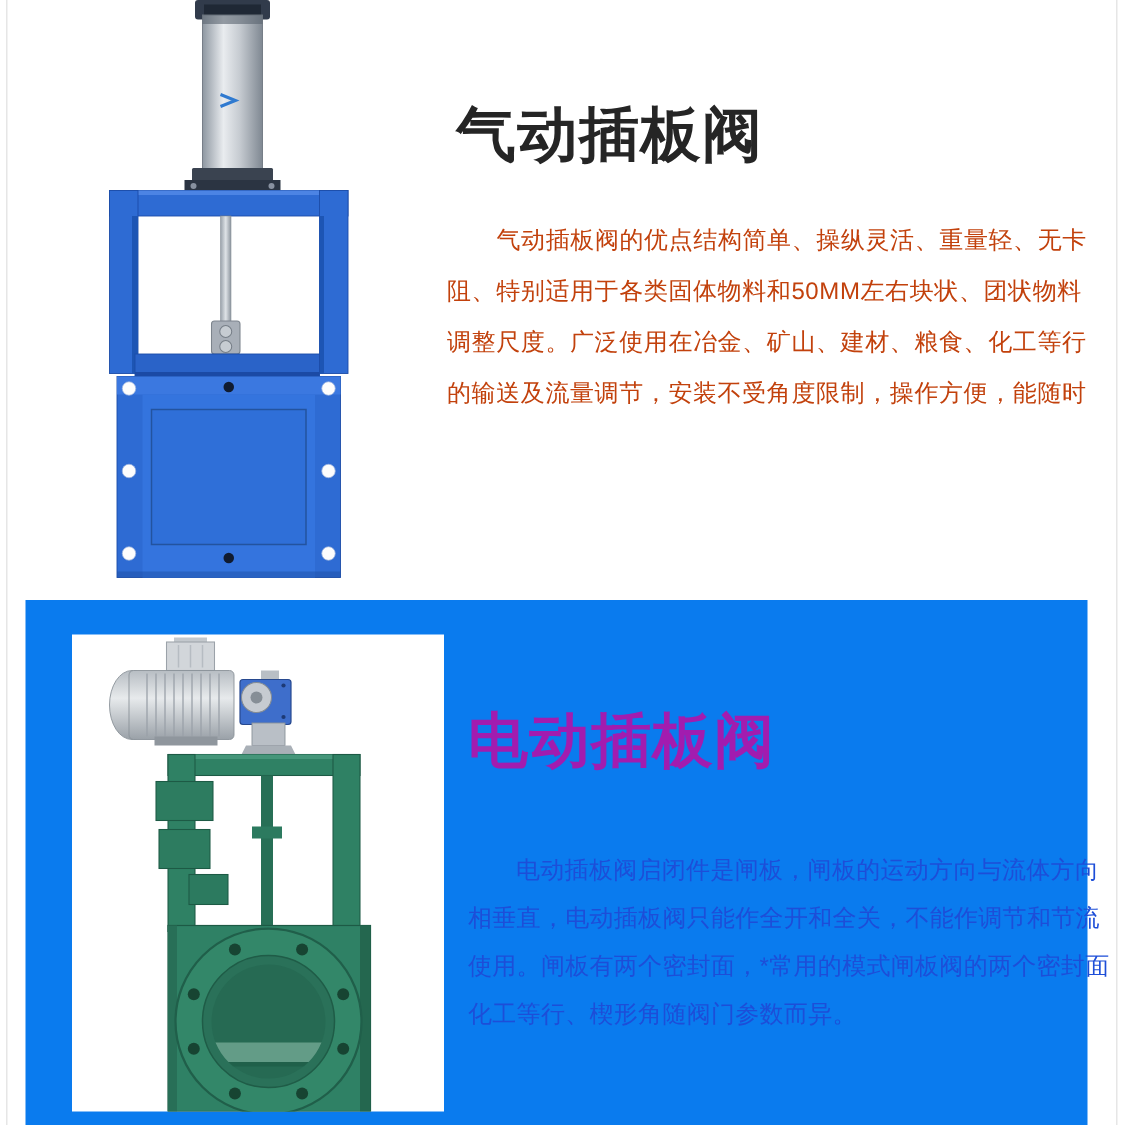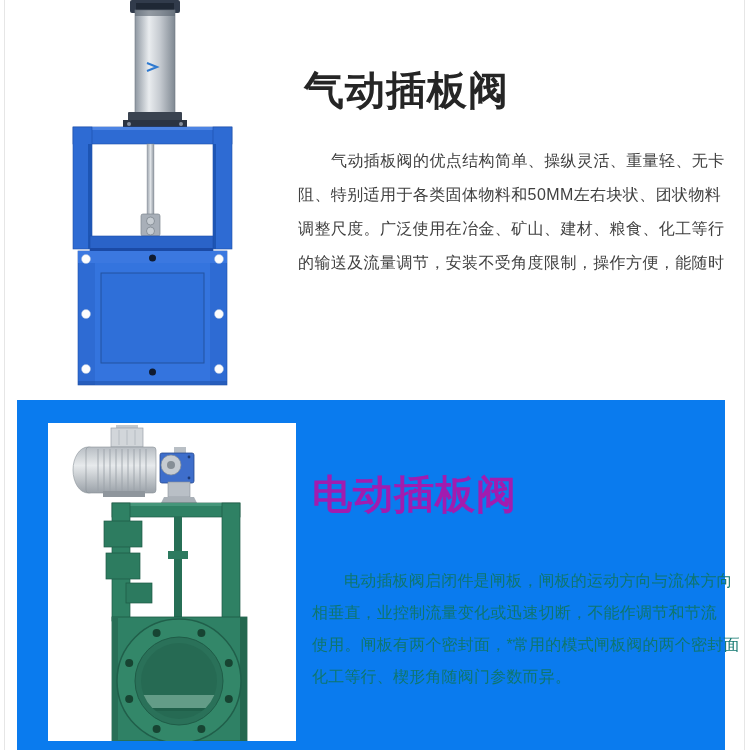--- a/index.html
+++ b/index.html
@@ -13,21 +13,21 @@
 
   
   .valve-photo-top { position:absolute; left:0; top:0; width:310px; height:390px; }
   .title-dark {
     position:absolute; left:304px; top:68px;
     font-size:40px; line-height:44px; font-weight:700; color:#252525;
     letter-spacing:1px; white-space:nowrap;
   }
   .para-dark {
     position:absolute; left:298px; top:144px; width:414px;
-    font-size:16px; line-height:34px; color:#404040; letter-spacing:0.4px;
+    font-size:16px; line-height:34px; color:#c2410c; letter-spacing:0.4px;
   }
   .para-dark .tline:first-child { text-indent:33px; }
   .tline { white-space:nowrap; }
 
   
   .blue-panel {
     position:absolute; left:17px; top:400px; width:708px; height:350px;
     background:#0a7bee;
   }
   .photo-box {
@@ -35,21 +35,21 @@
     background:#ffffff;
   }
   .valve-photo-bottom { position:absolute; left:0; top:0; width:248px; height:318px; }
   .title-light {
     position:absolute; left:312px; top:470px;
     font-size:40px; line-height:48px; font-weight:700; color:#a21caf;
     letter-spacing:1px; white-space:nowrap;
   }
   .para-light {
     position:absolute; left:312px; top:565px; width:412px;
-    font-size:16px; line-height:32px; color:#0f766e; letter-spacing:0.2px;
+    font-size:16px; line-height:32px; color:#1d4ed8; letter-spacing:0.2px;
   }
   .para-light .tline:first-child { text-indent:32px; }
 </style>
 </head>
 <body>
 
 <div class="page">
   <div class="edge-line edge-left"></div>
   <div class="edge-line edge-right"></div>
 
@@ -208,18 +208,18 @@
           <circle cx="153.4" cy="306" r="4" fill="#174432"></circle>
           <circle cx="180.8" cy="276.1" r="4" fill="#174432"></circle>
         </g>
       </svg>
     </div>
 
     <div class="title-light">电动插板阀</div>
 
     <div class="para-light">
         <div class="tline">电动插板阀启闭件是闸板，闸板的运动方向与流体方向</div>
-        <div class="tline">相垂直，业控制流量变化或迅速切断，不能作调节和节流</div>
+        <div class="tline">相垂直，电动插板阀只能作全开和全关，不能作调节和节流</div>
         <div class="tline">使用。闸板有两个密封面，*常用的模式闸板阀的两个密封面</div>
         <div class="tline">化工等行、楔形角随阀门参数而异。</div>
       </div>
   </div>
 </div>
 
 </body></html>

